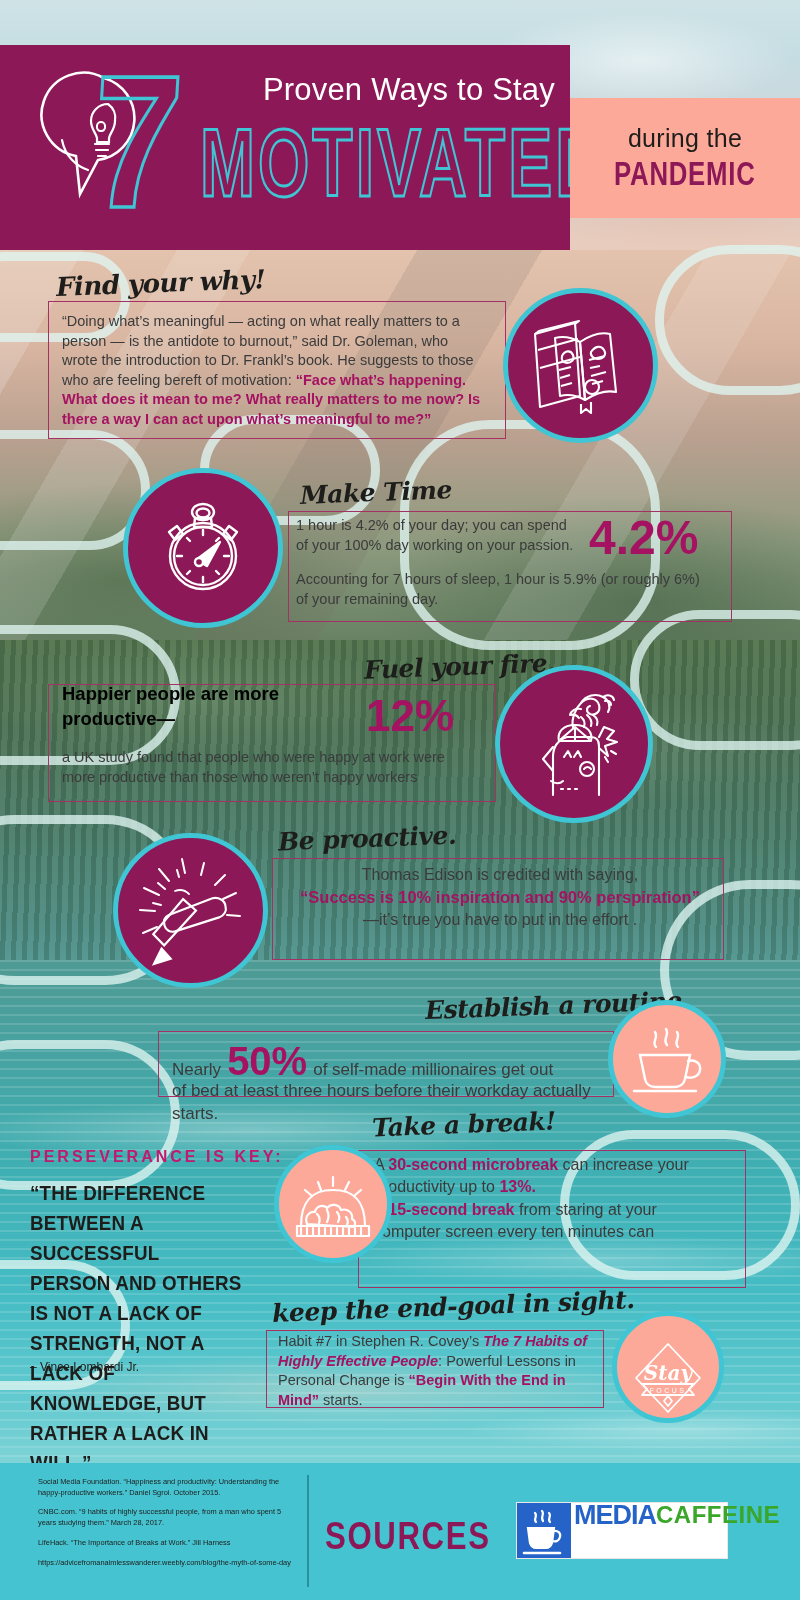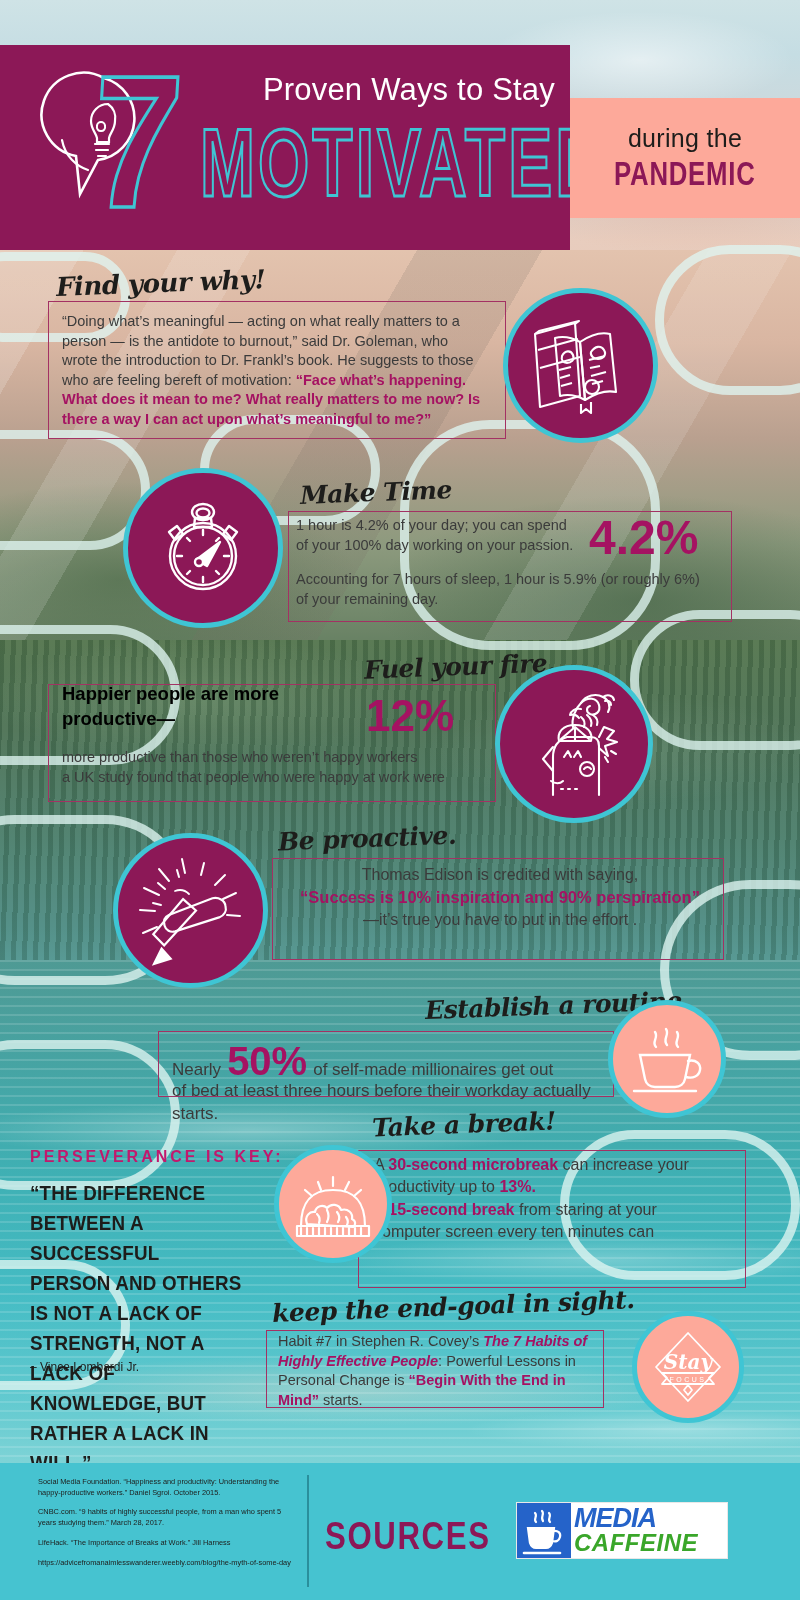--- a/index.html
+++ b/index.html
@@ -169,21 +169,21 @@
     letter-spacing: 2px; transform: scaleX(.82); transform-origin: left center;
     font-family: "Liberation Sans Narrow","Liberation Sans",sans-serif;
   }
   #logo {
     position: absolute; left: 516px; top: 39px;
     width: 212px; height: 57px; background: #ffffff;
     display: flex; align-items: stretch;
     border: 1px solid #e8e8e8;
   }
   #logo-cup { width: 54px; background: #2563c9; position: relative; }
-  #logo-words { flex: 1; display: flex; flex-direction: column; justify-content: center; padding-left: 3px; font-style: italic;}
+  #logo-words { flex: 1; display: flex; flex-direction: row; justify-content: space-between; padding-left: 3px;}
   #logo-media { font-size: 27px; font-weight: bold; color: #2563c9; letter-spacing: -1px; line-height: .95; }
   #logo-caffeine { font-size: 24px; font-weight: bold; color: #3aa62a; letter-spacing: .5px; line-height: 1; }
 
   
   #persev-title {
     position: absolute; left: 30px; top: 1148px;
     font-size: 16px; font-weight: bold; color: #c2186d;
     letter-spacing: 3px;
     font-family: "Liberation Sans Narrow","Liberation Sans",sans-serif;
   }
@@ -293,22 +293,22 @@
   <div class="body-text" style="position:absolute; left:296px; top:570px; width:430px;">
     <div>Accounting for 7 hours of sleep, 1 hour is 5.9% (or roughly 6%)</div>
     <div>of your remaining day.</div>
   </div>
 
   <div class="script" style="left:364px; top:652px; font-size:25px;">Fuel your fire.</div>
   <div class="card" style="left:48px; top:684px; width:448px; height:118px;"></div>
   <div style="position:absolute; left:62px; top:682px; width:270px; font-size:18.5px; font-weight:bold; color:#000000; line-height:1.35;">Happier people are more productive—</div>
   <div class="bignum" style="position:absolute; left:366px; top:694px; font-size:44px;">12%</div>
   <div class="body-text" style="position:absolute; left:62px; top:748px; width:420px;">
+    <div>a UK study found that people who were happy at work were</div>
     <div>more productive than those who weren’t happy workers</div>
-    <div>a UK study found that people who were happy at work were</div>
   </div>
 
   <div class="circle plum" style="left:495px; top:665px; width:158px; height:158px;">
     <svg width="106" height="110" viewBox="0 0 106 110">
       <g fill="none" stroke="#ffffff" stroke-width="2.1" stroke-linecap="round" stroke-linejoin="round">
         <path d="M32 106 l0 -38 c0 -10 5 -17 14 -20 l24 0 c6 0 8 4 8 9 l0 49"></path>
         <path d="M32 82 l-10 -12 l10 -12"></path>
         <path d="M30 92 c4 3 9 3 12 0"></path>
         <path d="M43 68 l4 -6 l3 6 M53 68 l4 -6 l3 6"></path>
         <circle cx="66" cy="80" r="7"></circle>
@@ -405,21 +405,21 @@
   <div id="persev-title">PERSEVERANCE IS KEY:</div>
   <div id="persev-quote">“THE DIFFERENCE BETWEEN A SUCCESSFUL PERSON AND OTHERS IS NOT A LACK OF STRENGTH, NOT A LACK OF KNOWLEDGE, BUT RATHER A LACK IN WILL.”</div>
   <div id="persev-author">– Vince Lombardi Jr.</div>
 
   <div class="script" style="left:272px; top:1292px; font-size:25px;">keep the end-goal in sight.</div>
   <div class="card" style="left:266px; top:1330px; width:338px; height:78px;"></div>
   <div class="body-text" style="position:absolute; left:278px; top:1332px; width:322px; font-size:14.5px; line-height:1.35;">
     <span>Habit #7 in Stephen R. Covey’s </span><span class="hl" style="font-style:italic;">The 7 Habits of Highly Effective People</span><span>: Powerful Lessons in Personal Change is </span><span class="hl">“Begin With the End in Mind”</span><span> starts.</span>
   </div>
 
-  <div class="circle peach" style="left:632px; top:1311px; width:112px; height:112px;">
+  <div class="circle peach" style="left:612px; top:1311px; width:112px; height:112px;align-items:flex-end;">
     <svg width="80" height="80" viewBox="0 0 80 80">
       <g fill="none" stroke="#ffffff" stroke-width="1.8" stroke-linecap="round" stroke-linejoin="round">
         <path d="M40 6 L72 40 L40 74 L8 40 Z"></path>
         <path d="M14 46 l52 0 l-5 5 l5 6 l-52 0 l5 -6 Z"></path>
         <path d="M40 58 l4 5 l-4 5 l-4 -5 Z"></path>
         <text x="40" y="42" text-anchor="middle" font-family="DejaVu Serif, serif" font-style="italic" font-weight="bold" font-size="20" fill="#ffffff" stroke="none">Stay</text>
         <text x="40" y="55" text-anchor="middle" font-family="Liberation Sans, sans-serif" font-size="7" letter-spacing="2.5" fill="#ffffff" stroke="none">FOCUS</text>
       </g>
     </svg>
   </div>

